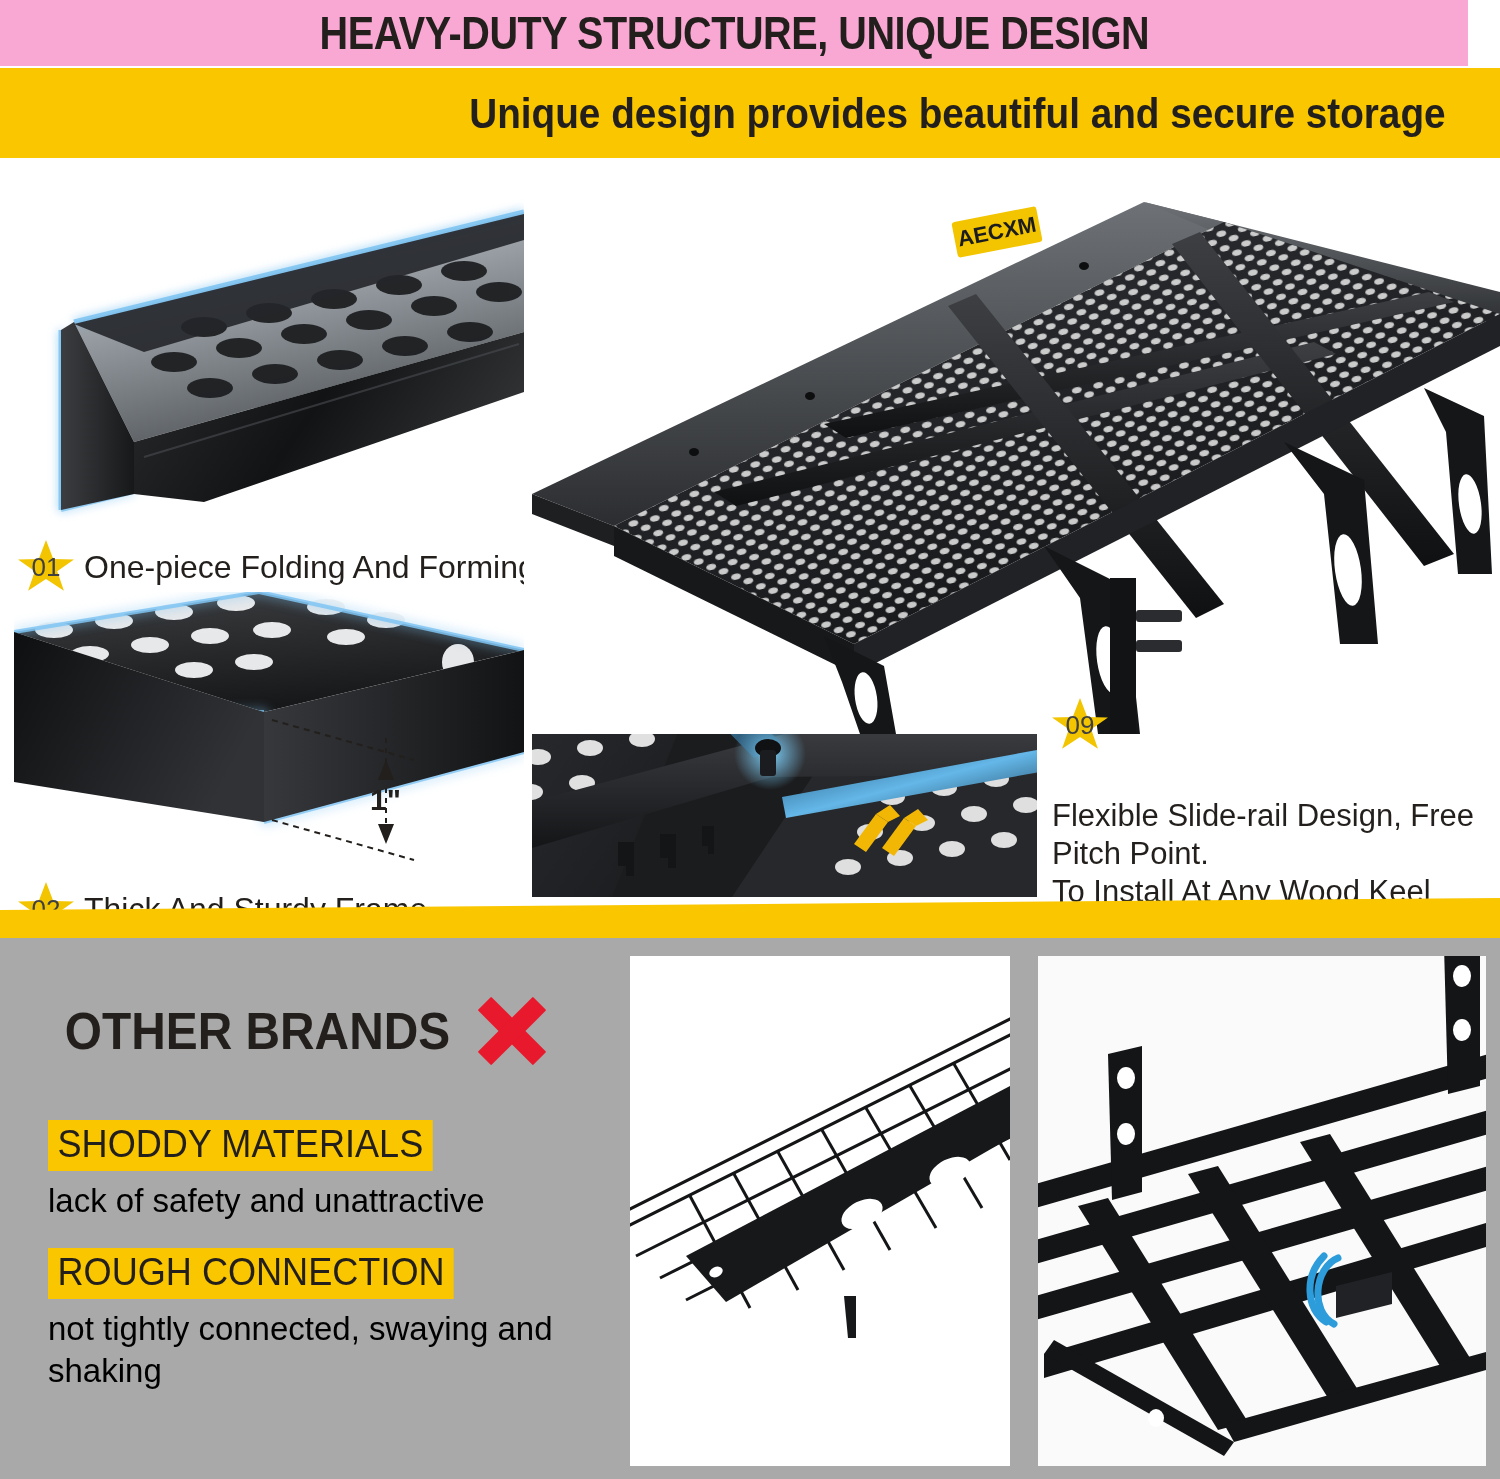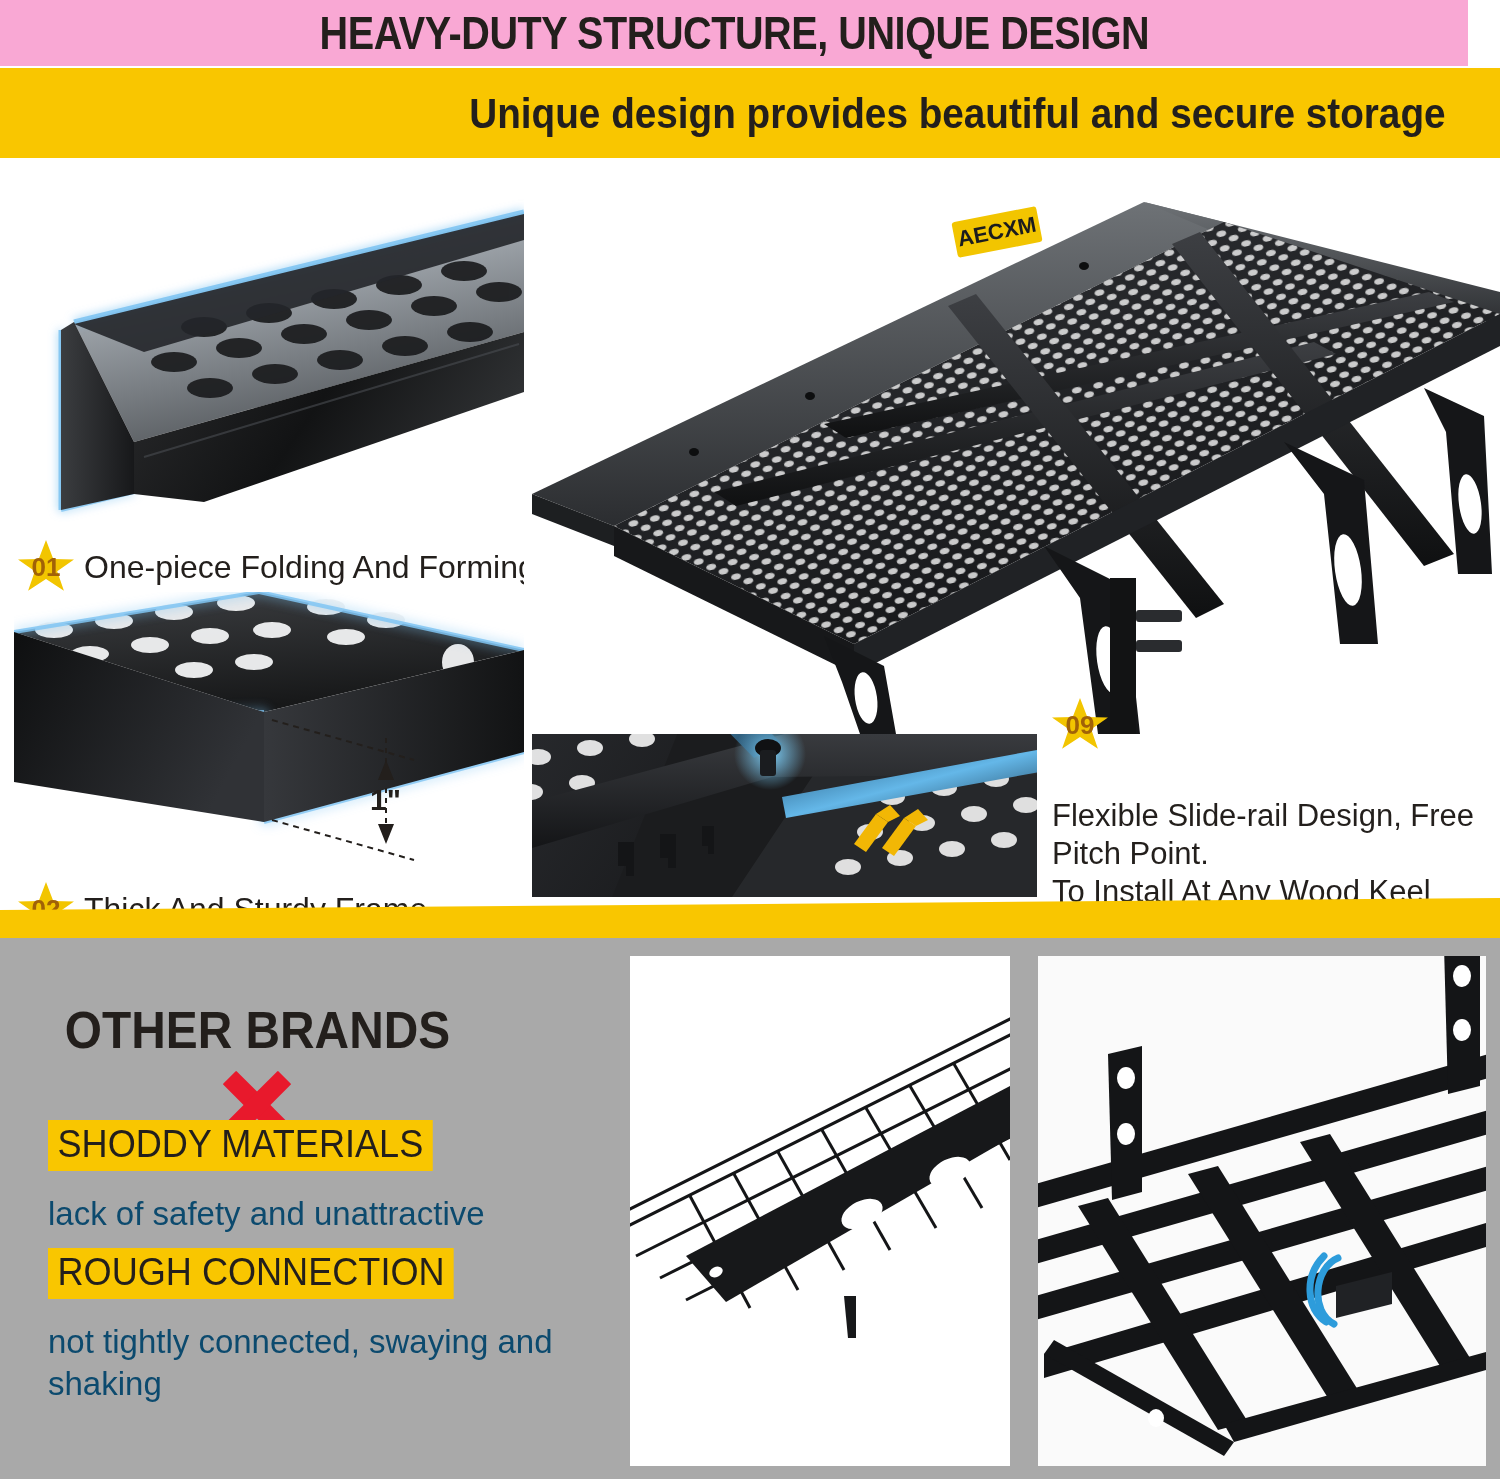--- a/index.html
+++ b/index.html
@@ -99,23 +99,23 @@
     position: absolute; inset: 0;
     background: #F2C500;
     clip-path: polygon(50% 0%, 63% 35%, 100% 36%, 70% 58%, 82% 94%, 50% 72%, 18% 94%, 30% 58%, 0% 36%, 37% 35%);
   }
   .star-badge .star-num {
     position: absolute;
     left: 0; right: 0; top: 50%;
     transform: translateY(-48%);
     text-align: center;
     font-family: "Liberation Sans Narrow", "Liberation Sans", sans-serif;
-    font-weight: bold;
+    font-weight: normal;
     font-size: 26px;
-    color: #a16207;
+    color: #404040;
   }
   .caption-text {
     font-family: "Liberation Sans", sans-serif;
     font-size: 32px;
     color: #231f1c;
     white-space: nowrap;
   }
 
   #caption-01 { left: 18px; top: 380px; }
   #caption-02 { left: 18px; top: 722px; }
@@ -152,21 +152,20 @@
     height: 541px;
     background: #A9A9A9;
   }
 
   .other-brands-title {
     position: absolute;
     left: 48px; top: 62px;
     display: flex;
     align-items: center;
     gap: 14px;
-    flex-direction: column;
   }
   .other-brands-title .ob-text {
     font-family: "Liberation Sans Narrow", "Liberation Sans", sans-serif;
     font-weight: bold;
     font-size: 52px;
     color: #231f1c;
     transform: scaleX(0.92);
     white-space: nowrap;
   }
   .x-mark {
@@ -195,25 +194,25 @@
     padding: 3px 10px 5px 10px;
     font-family: "Liberation Sans Narrow", "Liberation Sans", sans-serif;
     font-weight: normal;
     font-size: 38px;
     color: #231f1c;
     transform: scaleX(0.95);
     transform-origin: left center;
     white-space: nowrap;
   }
   .con-desc {
-    margin-top: 22px;
+    margin-top: 9px;
     font-family: "Liberation Sans", sans-serif;
     font-size: 33px;
     line-height: 1.28;
-    color: #0c4a6e;
+    color: #000000;
   }
 
   .photo-card {
     position: absolute;
     background: #ffffff;
     overflow: hidden;
   }
   #photo-wire-rack { left: 630px; top: 18px; width: 380px; height: 510px; }
   #photo-bar-rack  { left: 1038px; top: 18px; width: 448px; height: 510px; }
 </style>

